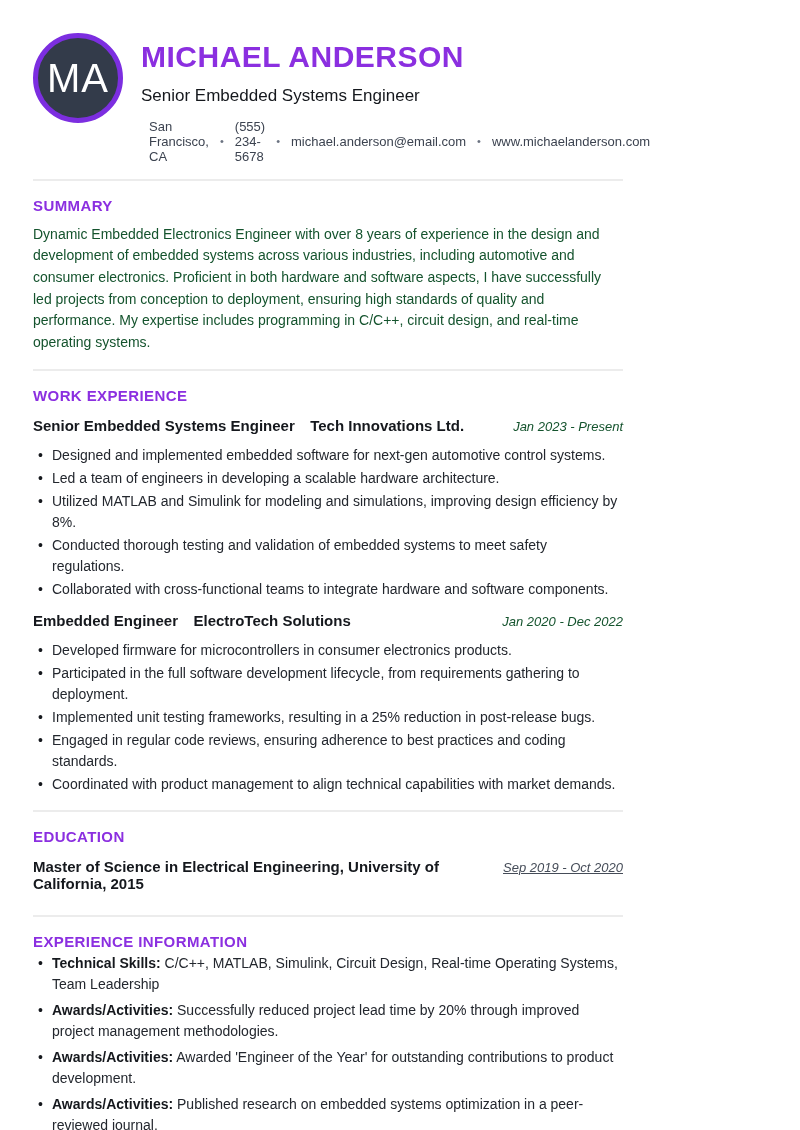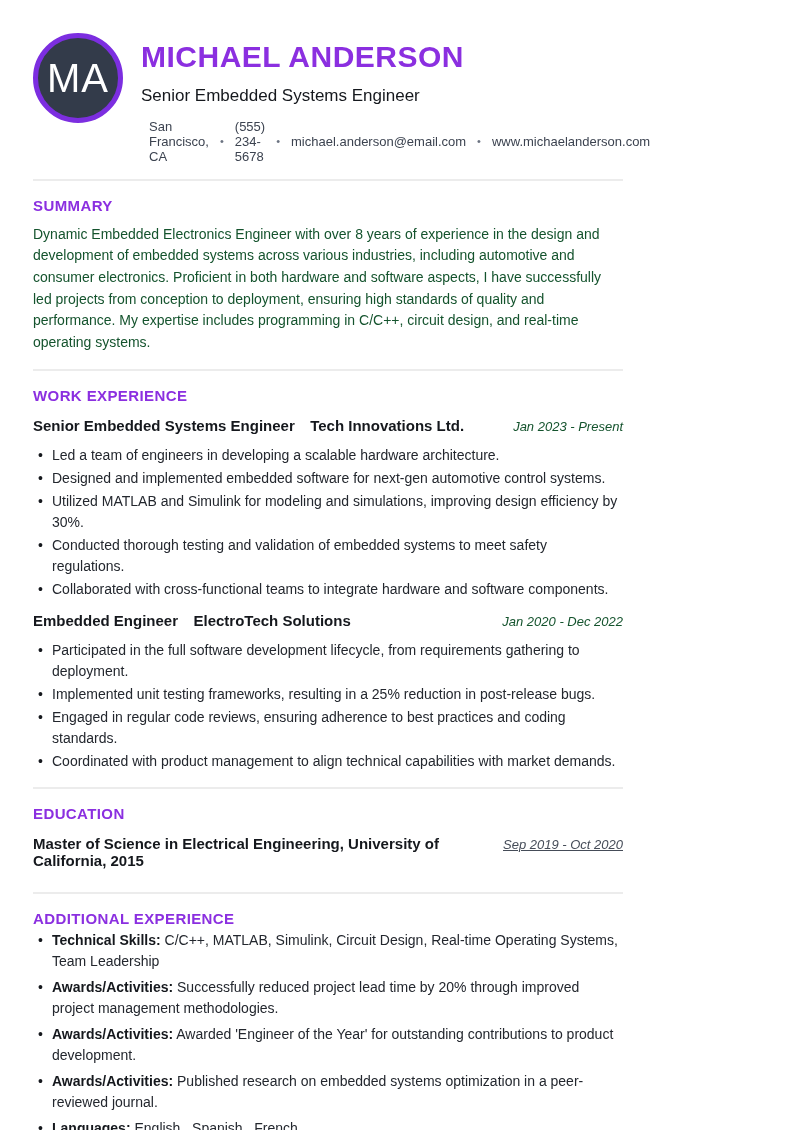--- a/index.html
+++ b/index.html
@@ -84,37 +84,38 @@
 
     <div class="job">
       <div class="job-header">
         <div>
           <span class="position">Senior Embedded Systems Engineer</span>
           <span class="company">Tech Innovations Ltd.</span>
         </div>
         <span class="dates">Jan 2023 - Present</span>
       </div>
       <ul class="bullets">
+        <li>Designed and implemented embedded software for next-gen automotive control systems.</li>
         <li>Led a team of engineers in developing a scalable hardware architecture.</li>
-        <li>Designed and implemented embedded software for next-gen automotive control systems.</li>
-        <li>Utilized MATLAB and Simulink for modeling and simulations, improving design efficiency by 30%.</li>
+        <li>Utilized MATLAB and Simulink for modeling and simulations, improving design efficiency by 8%.</li>
         <li>Conducted thorough testing and validation of embedded systems to meet safety regulations.</li>
         <li>Collaborated with cross-functional teams to integrate hardware and software components.</li>
       </ul>
     </div>
 
     <div class="job">
       <div class="job-header">
         <div>
           <span class="position">Embedded Engineer</span>
           <span class="company">ElectroTech Solutions</span>
         </div>
         <span class="dates">Jan 2020 - Dec 2022</span>
       </div>
       <ul class="bullets">
+        <li>Developed firmware for microcontrollers in consumer electronics products.</li>
         <li>Participated in the full software development lifecycle, from requirements gathering to deployment.</li>
         <li>Implemented unit testing frameworks, resulting in a 25% reduction in post-release bugs.</li>
         <li>Engaged in regular code reviews, ensuring adherence to best practices and coding standards.</li>
         <li>Coordinated with product management to align technical capabilities with market demands.</li>
       </ul>
     </div>
   </section>
 
   <hr class="divider">
 
@@ -122,21 +123,21 @@
     <h2 class="section-heading">EDUCATION</h2>
     <div class="edu-row">
       <span class="degree">Master of Science in Electrical Engineering, University of California, 2015</span>
       <span class="dates edu-dates">Sep 2019 - Oct 2020</span>
     </div>
   </section>
 
   <hr class="divider divider-post-edu">
 
   <section>
-    <h2 class="section-heading">ADDITIONAL EXPERIENCE</h2>
+    <h2 class="section-heading">EXPERIENCE INFORMATION</h2>
     <ul class="info-list">
       <li><span class="info-label">Technical Skills:</span> <span class="info-text">C/C++, MATLAB, Simulink, Circuit Design, Real-time Operating Systems, Team Leadership</span></li>
       <li><span class="info-label">Awards/Activities:</span> <span class="info-text">Successfully reduced project lead time by 20% through improved project management methodologies.</span></li>
       <li><span class="info-label">Awards/Activities:</span> <span class="info-text">Awarded 'Engineer of the Year' for outstanding contributions to product development.</span></li>
       <li><span class="info-label">Awards/Activities:</span> <span class="info-text">Published research on embedded systems optimization in a peer-reviewed journal.</span></li>
       <li><span class="info-label">Languages:</span> <span class="info-text">English,  Spanish,  French</span></li>
     </ul>
   </section>
 
 </div>

